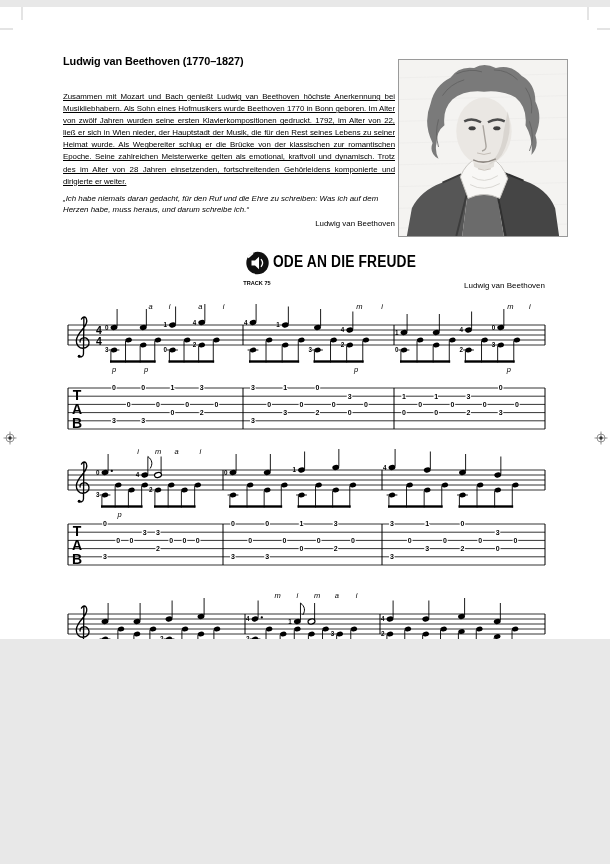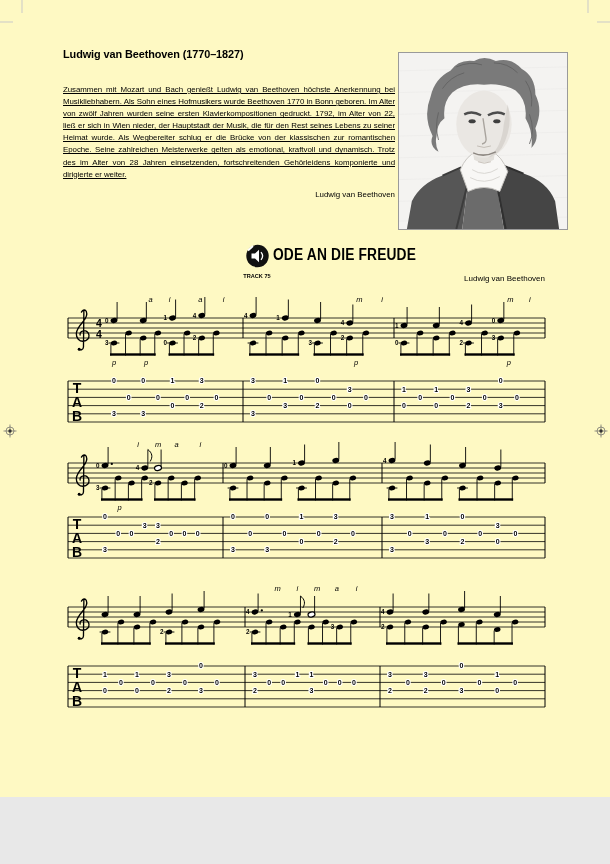--- a/index.html
+++ b/index.html
@@ -1,16 +1,16 @@
 <!DOCTYPE html>
 <html><head>
 <meta charset="utf-8">
 <style>
   html,body{margin:0;padding:0;background:#e8e8e8;}
-  .page{position:relative;width:610px;height:797px;background:#fef9c3;margin:0 auto;
+  .page{position:relative;width:610px;height:632px;background:#ffffff;margin:7px auto;
         font-family:"Liberation Sans",sans-serif;color:#000;overflow:hidden;}
   .heading{position:absolute;left:63px;top:47px;font-size:11.6px;font-weight:bold;
            transform:scaleX(.94);transform-origin:0 0;white-space:nowrap;letter-spacing:-.1px;}
   .body-text{position:absolute;left:63px;top:84px;width:332px;font-size:7.9px;line-height:12.1px;
              text-align:justify;letter-spacing:-.05px;text-decoration:underline;}
   .quote{position:absolute;left:63px;top:186px;width:332px;font-size:7.9px;line-height:11.2px;font-style:italic;}
   .quote-attr{text-align:right;font-style:normal;margin-top:3px;}
   .portrait{position:absolute;left:398px;top:52px;width:170px;height:178px;
             border:1px solid #9a9a9a;box-sizing:border-box;background:#f4f3f1;}
   .portrait svg{display:block;width:100%;height:100%;}
@@ -58,20 +58,21 @@
       <circle cx="305" cy="847" r="4" fill="none" stroke="#666" stroke-width="0.7"></circle>
       <line x1="298.5" y1="847" x2="311.5" y2="847" stroke="#666" stroke-width="0.7"></line>
       <line x1="305" y1="840.5" x2="305" y2="853.5" stroke="#666" stroke-width="0.7"></line>
       <circle cx="305" cy="847" r="1.7" fill="#333"></circle>
     </g>
   </svg>
 
   <div class="heading">Ludwig van Beethoven (1770–1827)</div>
   <div class="body-text">Zusammen mit Mozart und Bach genießt Ludwig van Beethoven höchste Anerkennung bei Musikliebhabern. Als Sohn eines Hofmusikers wurde Beethoven 1770 in Bonn geboren. Im Alter von zwölf Jahren wurden seine ersten Klavierkompositionen gedruckt. 1792, im Alter von 22, ließ er sich in Wien nieder, der Hauptstadt der Musik, die für den Rest seines Lebens zu seiner Heimat wurde. Als Wegbereiter schlug er die Brücke von der klassischen zur romantischen Epoche. Seine zahlreichen Meisterwerke gelten als emotional, kraftvoll und dynamisch. Trotz des im Alter von 28 Jahren einsetzenden, fortschreitenden Gehörleidens komponierte und dirigierte er weiter.</div>
   <div class="quote">
+    <span>„Ich habe niemals daran gedacht, für den Ruf und die Ehre zu schreiben: Was ich auf dem Herzen habe, muss heraus, und darum schreibe ich.“</span>
     <div class="quote-attr">Ludwig van Beethoven</div>
   </div>
 
   <div class="portrait">
     <svg viewBox="0 0 170 178">
       <rect width="170" height="178" fill="#f4f3f1"></rect>
       <g stroke="#9a9a9a" stroke-width="0.35" opacity="0.18">
         <line x1="0" y1="18" x2="170" y2="14"></line>
           <line x1="0" y1="40" x2="170" y2="36"></line>
         <line x1="0" y1="62" x2="170" y2="58"></line>

